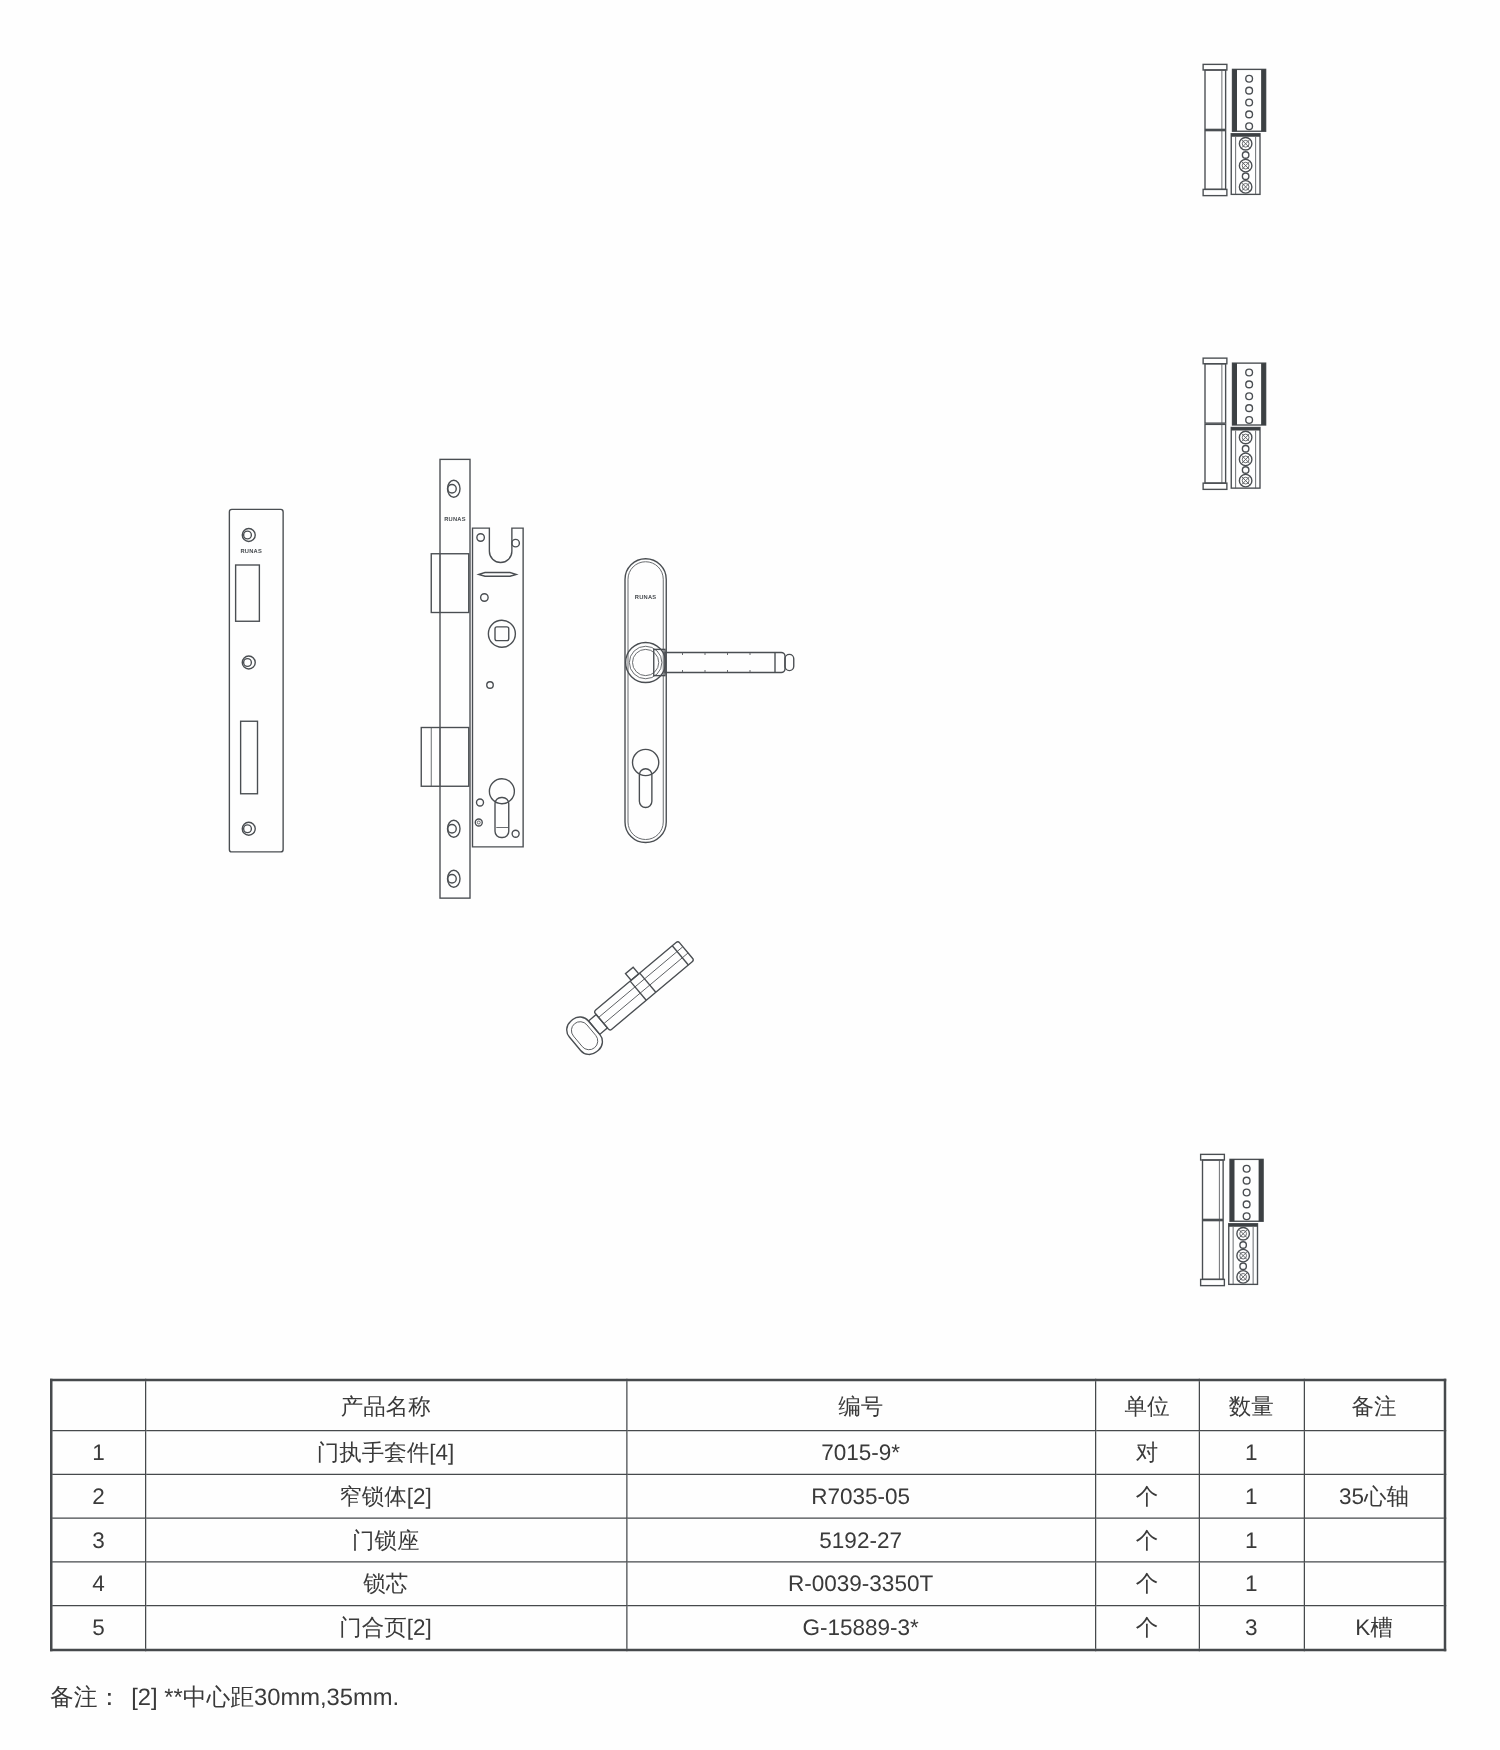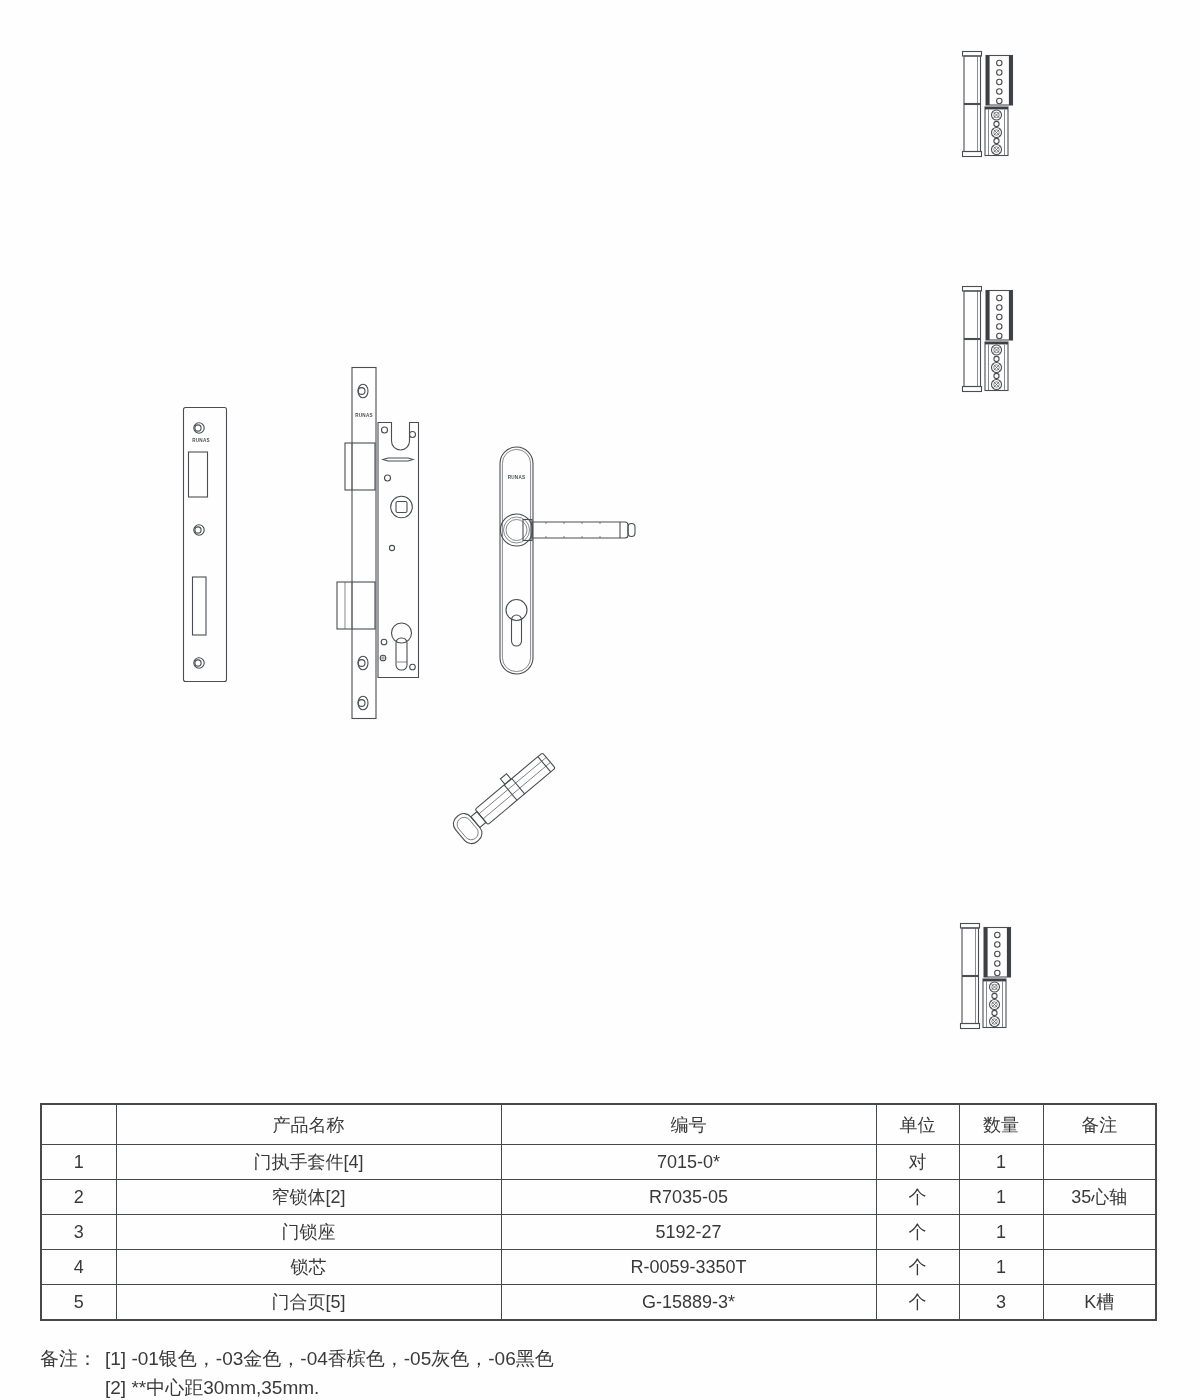--- a/index.html
+++ b/index.html
@@ -209,21 +209,21 @@
         <th>编号</th>
         <th>单位</th>
         <th>数量</th>
         <th>备注</th>
       </tr>
     </thead>
     <tbody>
       <tr>
         <td>1</td>
         <td>门执手套件[4]</td>
-        <td>7015-0*</td>
+        <td>7015-9*</td>
         <td>对</td>
         <td>1</td>
         <td></td>
       </tr>
       <tr>
         <td>2</td>
         <td>窄锁体[2]</td>
         <td>R7035-05</td>
         <td>个</td>
         <td>1</td>
@@ -233,37 +233,36 @@
         <td>3</td>
         <td>门锁座</td>
         <td>5192-27</td>
         <td>个</td>
         <td>1</td>
         <td></td>
       </tr>
       <tr>
         <td>4</td>
         <td>锁芯</td>
-        <td>R-0059-3350T</td>
+        <td>R-0039-3350T</td>
         <td>个</td>
         <td>1</td>
         <td></td>
       </tr>
       <tr>
         <td>5</td>
-        <td>门合页[5]</td>
+        <td>门合页[2]</td>
         <td>G-15889-3*</td>
         <td>个</td>
         <td>3</td>
         <td class="small">K槽</td>
       </tr>
     </tbody>
   </table>
 
   <div class="notes">
     <span class="lbl">备注：</span>
     <div class="lines">
-      <div>[1] -01银色，-03金色，-04香槟色，-05灰色，-06黑色</div>
       <div>[2] **中心距30mm,35mm.</div>
     </div>
   </div>
 
 </div>
 
 </body></html>

